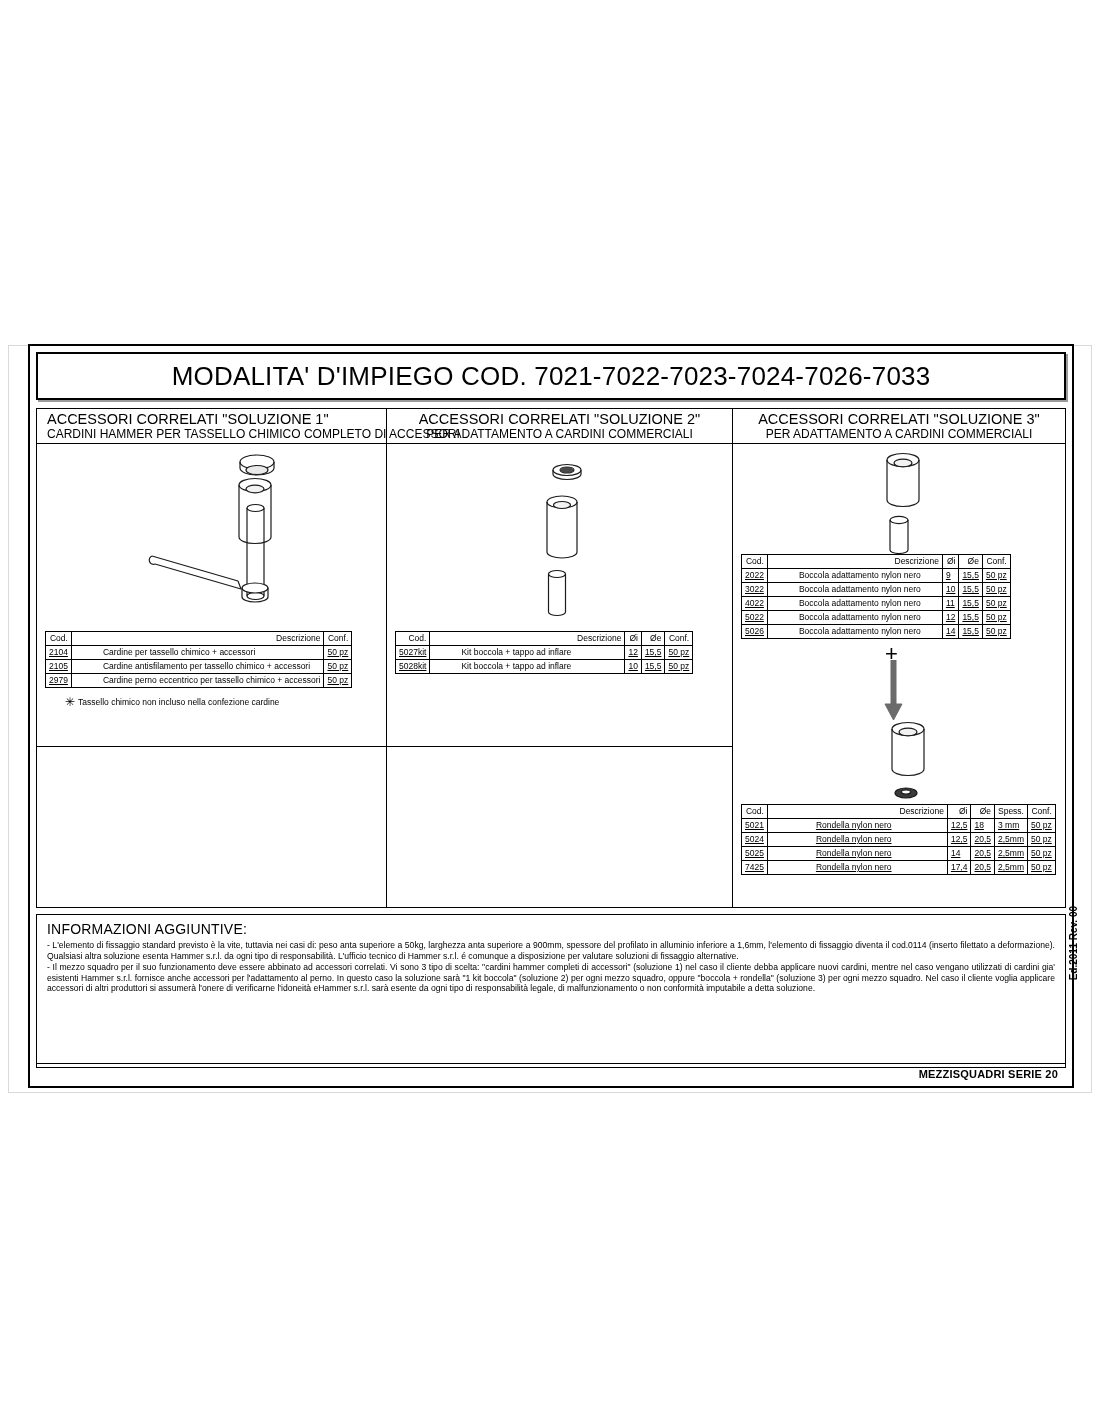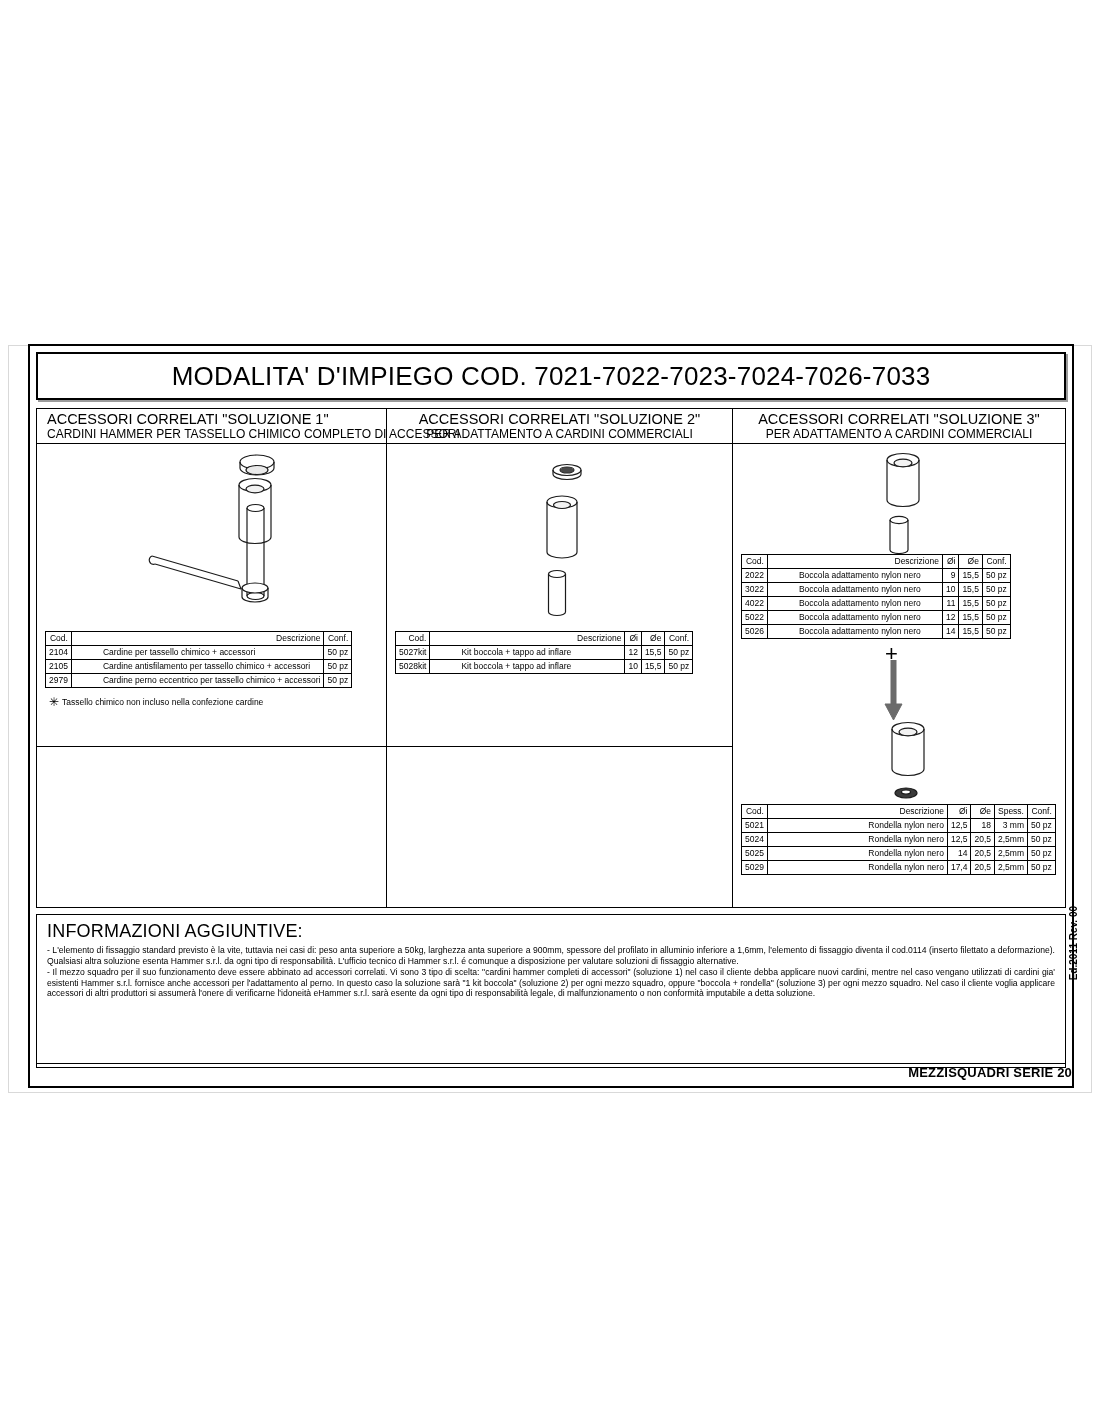--- a/index.html
+++ b/index.html
@@ -115,28 +115,28 @@
   table.spec th, table.spec td {
     border: 1px solid #000;
     padding: 1px 3px;
     line-height: 11px;
     white-space: nowrap;
   }
   table.spec th {
     font-weight: normal;
     text-align: right;
   }
-  table.spec td.c { text-align: right; }
+  table.spec td.c { text-align: left; text-decoration: underline; }
   table.spec td.l { text-align: left; padding-left: 31px; }
 
   .tbl-1 { position: absolute; left: 8px; top: 187px; }
   .tbl-1 td.d { width: 200px; }
   .note-1 {
     position: absolute;
-    left: 12px;
+    left: 28px;
     top: 251px;
     font-size: 8.5px;
   }
   .note-1 .star { font-size: 12px; vertical-align: -1px; margin-right: 3px; }
 
   .tbl-2 { position: absolute; left: 8px; top: 187px; }
   .tbl-2 td.d { width: 160px; }
 
   .tbl-3 { position: absolute; left: 8px; top: 110px; }
   .tbl-3 td.d { width: 140px; }
@@ -158,21 +158,21 @@
   
   .info {
     margin: 6px 6px 0 6px;
     border: 1px solid #000;
     padding: 6px 10px 6px 10px;
     box-sizing: border-box;
     height: 154px;
   }
   .info h2 {
     margin: 0 0 3px 0;
-    font-size: 18px;
+    font-size: 14px;
     font-weight: normal;
     letter-spacing: 0.2px;
   }
   .info p {
     margin: 0 0 1px 0;
     font-size: 8.6px;
     line-height: 10.6px;
     text-align: justify;
   }
 
@@ -182,23 +182,23 @@
     right: 4px;
     top: 560px;
     transform: rotate(-90deg);
     transform-origin: right top;
     font-size: 10px;
     font-weight: bold;
     white-space: nowrap;
   }
   .footer-right {
     position: absolute;
-    right: 0;
+    right: 14px;
     bottom: 6px;
-    font-size: 13px;
+    font-size: 11px;
     font-weight: bold;
     letter-spacing: 0.2px;
   }
   .footer-line {
     position: absolute;
     left: 6px;
     right: 6px;
     bottom: 22px;
     border-top: 1px solid #000;
   }
@@ -468,21 +468,21 @@
             </tr>
             <tr>
               <td class="c">5025</td>
               <td class="c d">Rondella nylon nero</td>
               <td class="c">14</td>
               <td class="c">20,5</td>
               <td class="c">2,5mm</td>
               <td class="c">50 pz</td>
             </tr>
             <tr>
-              <td class="c">5029</td>
+              <td class="c">7425</td>
               <td class="c d">Rondella nylon nero</td>
               <td class="c">17,4</td>
               <td class="c">20,5</td>
               <td class="c">2,5mm</td>
               <td class="c">50 pz</td>
             </tr>
           </tbody>
         </table>
       </div>
     </div>

